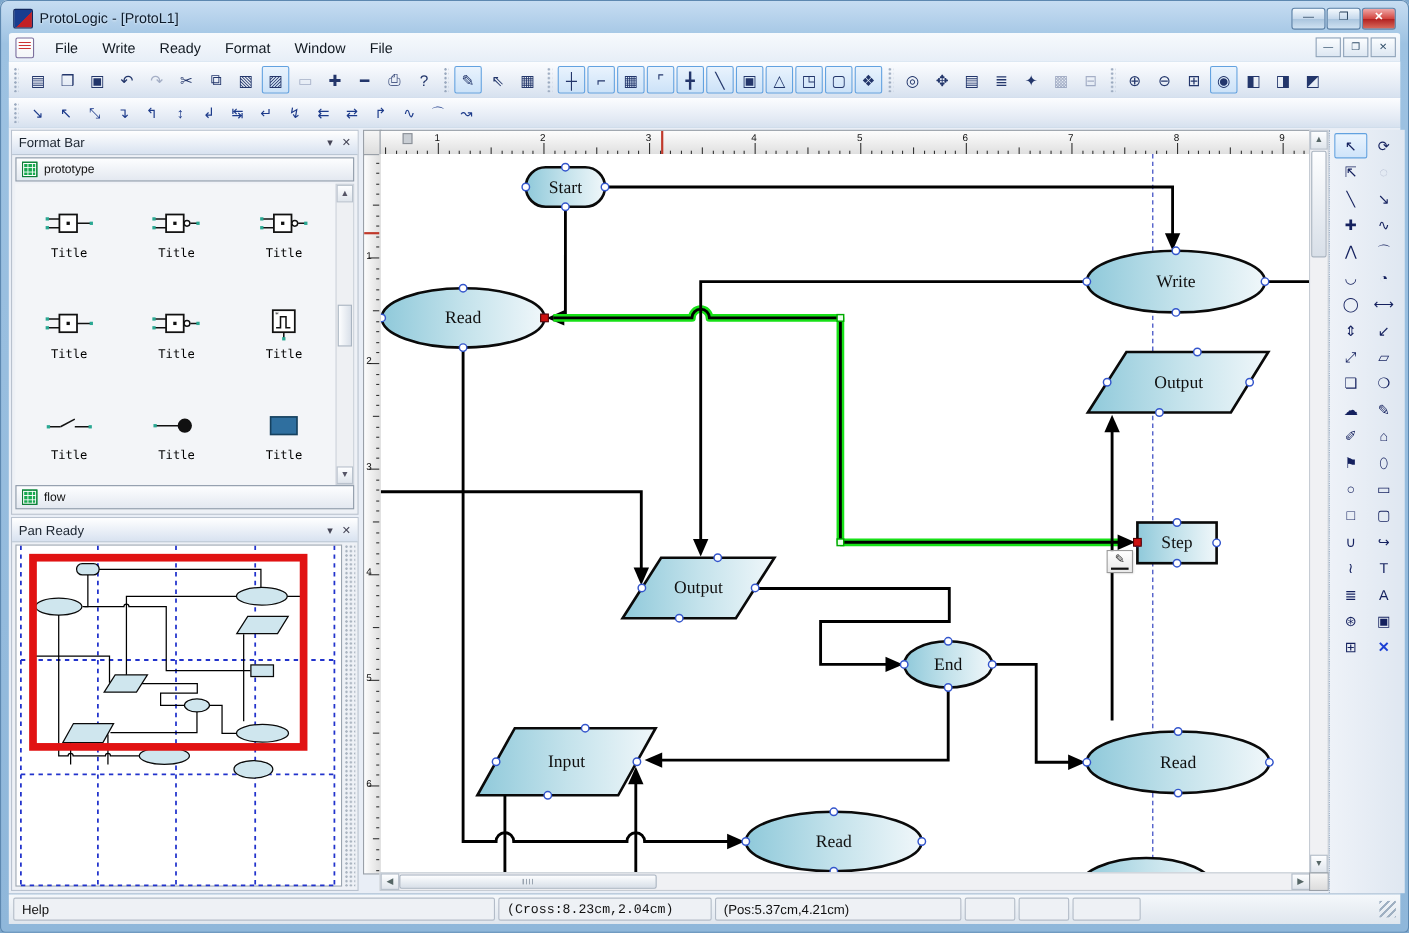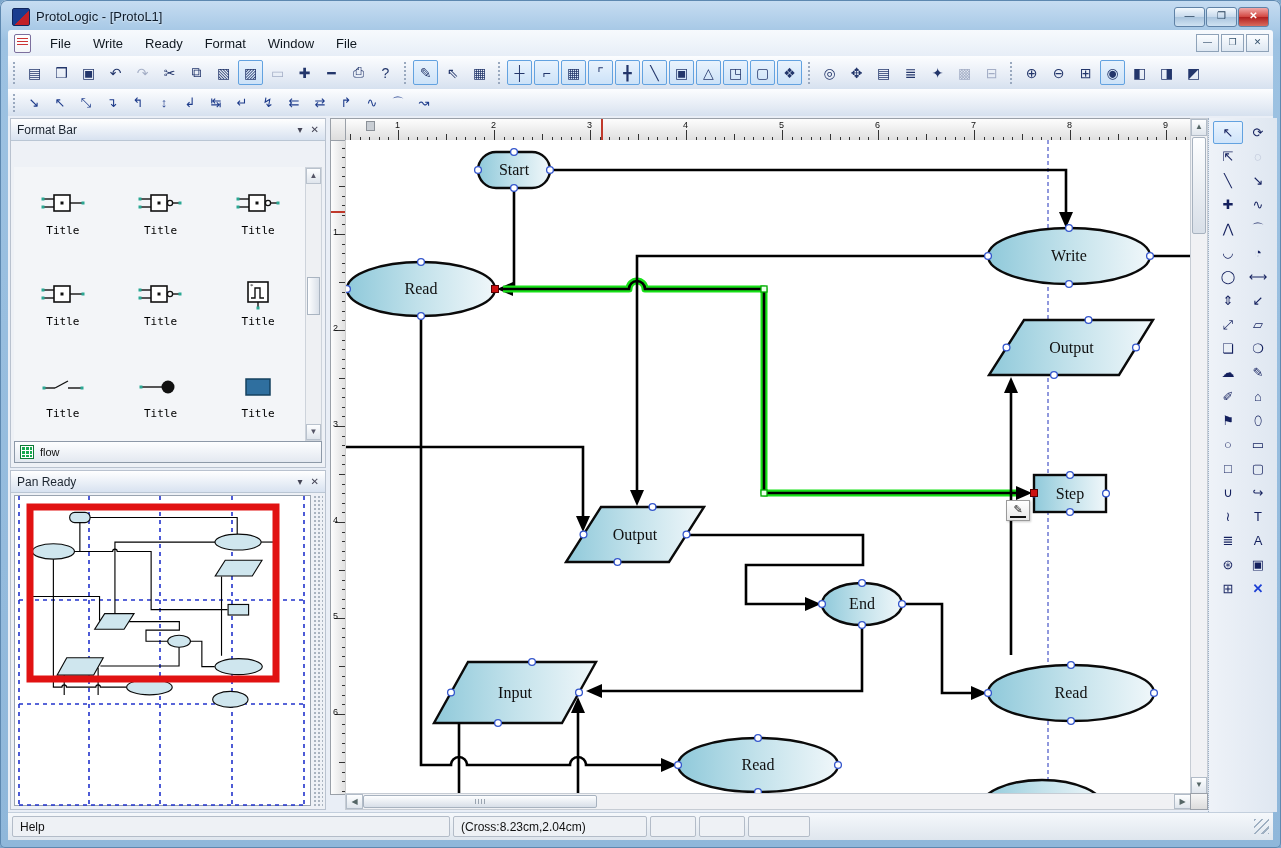--- a/index.html
+++ b/index.html
@@ -180,20 +180,24 @@
 
   <div class="workspace"></div>
 
   <div class="panel" style="left:10px;top:118px;width:314px;height:348px;">
     <div class="panel-header">
       <span>Format Bar</span>
       <span class="panel-hbtns">
         <span>▾</span>
         <span>✕</span>
       </span>
+    </div>
+    <div class="section-bar">
+      <span class="grid-icon"></span>
+      <span>prototype</span>
     </div>
     <div class="tb-items" id="tb-items">
         <div class="tb-item">
           <svg width="46" height="32">
             <line x1="3" y1="11" x2="14" y2="11" stroke="#111" stroke-width="1.4"></line>
             <line x1="3" y1="19" x2="14" y2="19" stroke="#111" stroke-width="1.4"></line>
             <rect x="1.5" y="9.5" width="3" height="3" fill="#2aa893"></rect>
             <rect x="1.5" y="17.5" width="3" height="3" fill="#2aa893"></rect>
             <rect x="14" y="7" width="16" height="16" fill="#fff" stroke="#111" stroke-width="1.6"></rect>
             <rect x="20.5" y="13.5" width="3" height="3" fill="#111"></rect>
@@ -691,19 +695,20 @@
         <span class="pal-btn">A</span>
         <span class="pal-btn">⊛</span>
         <span class="pal-btn">▣</span>
         <span class="pal-btn">⊞</span>
         <span class="pal-btn danger">✕</span>
       </div>
   </div>
 
   <div class="statusbar">
     <div class="pane" style="width:422px;">Help</div>
-    <div class="pane" style="width:178px;">(Cross:8.23cm,2.04cm)</div>
+    <div class="pane" style="width:178px;font-family:Liberation Mono, monospace;">(Cross:8.23cm,2.04cm)</div>
+    <div class="pane" style="width:208px;">(Pos:5.37cm,4.21cm)</div>
     <div class="pane" style="width:30px;"></div>
     <div class="pane" style="width:30px;"></div>
     <div class="pane" style="width:46px;"></div>
     <div class="size-grip"></div>
   </div>
 </div>
 
 </body></html>

